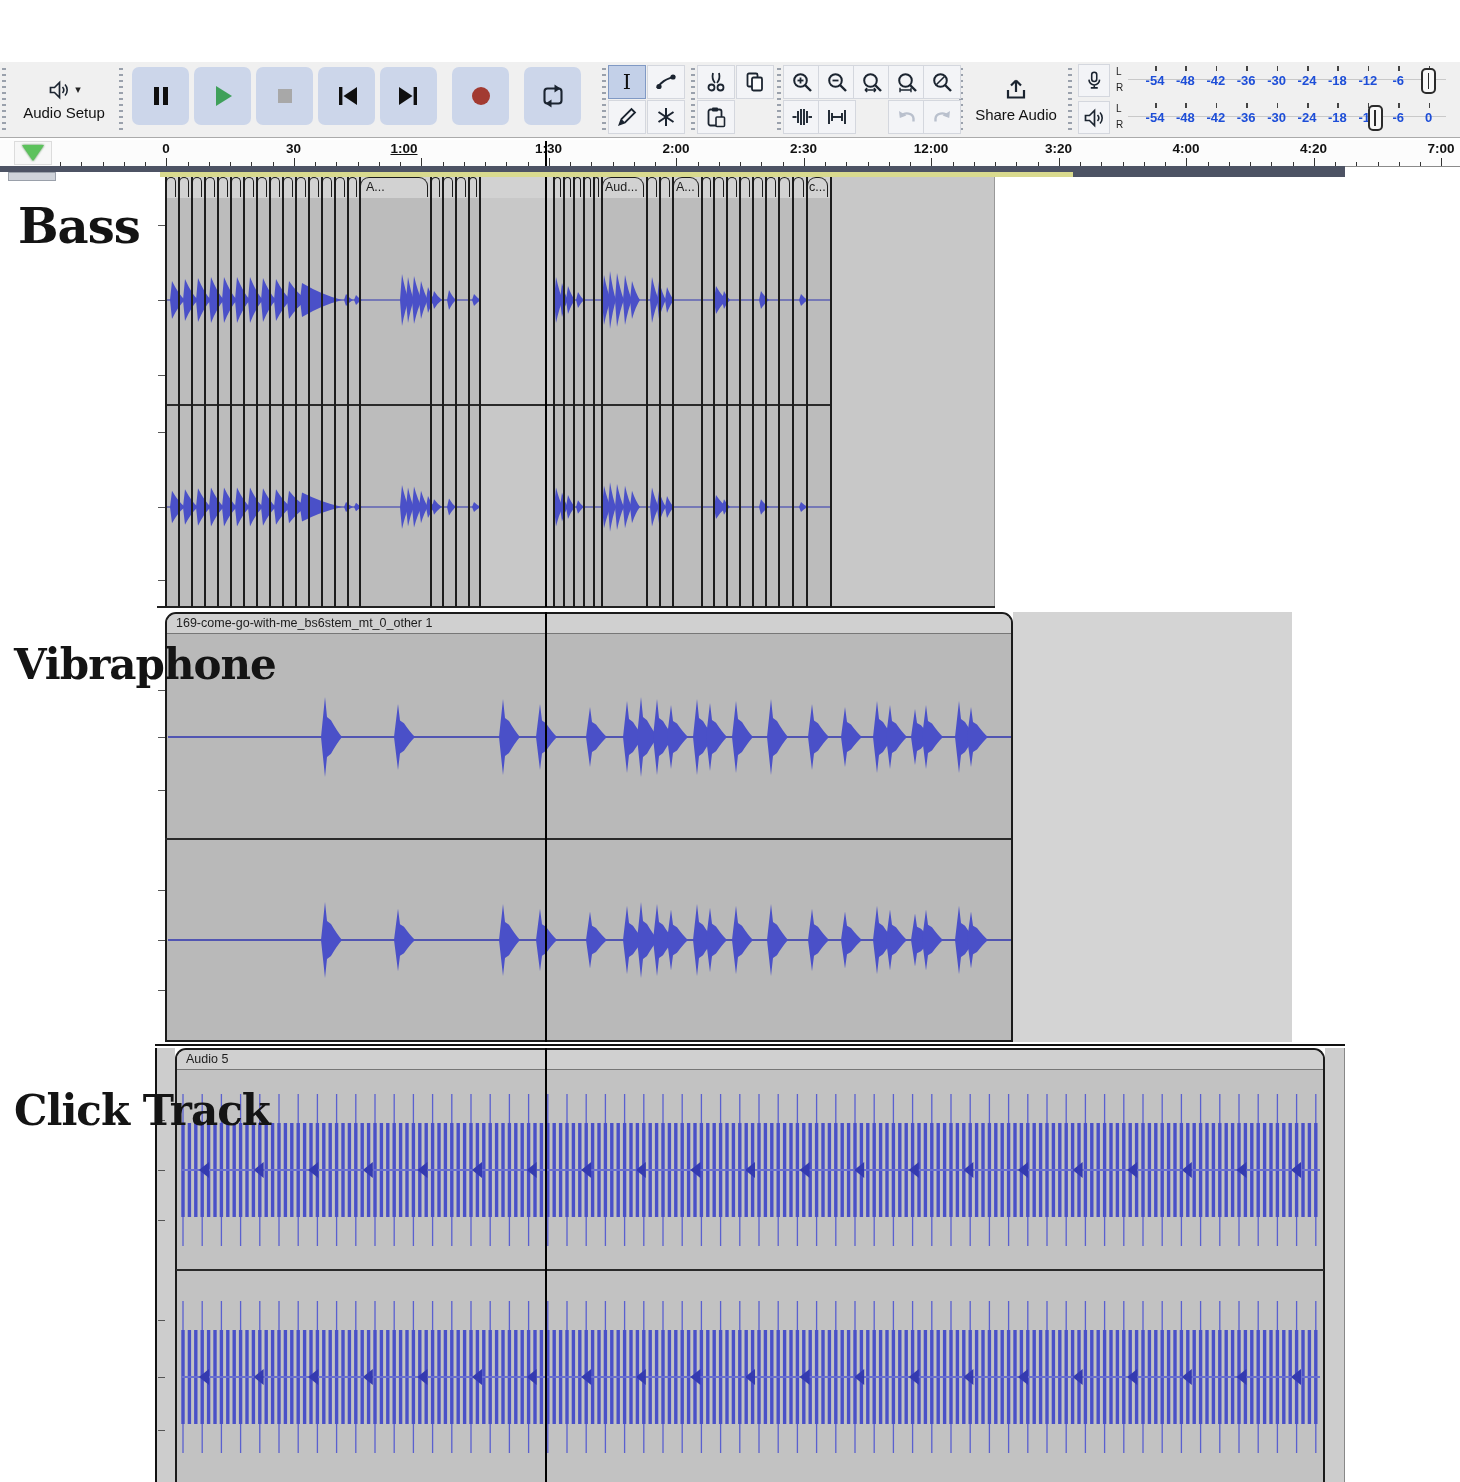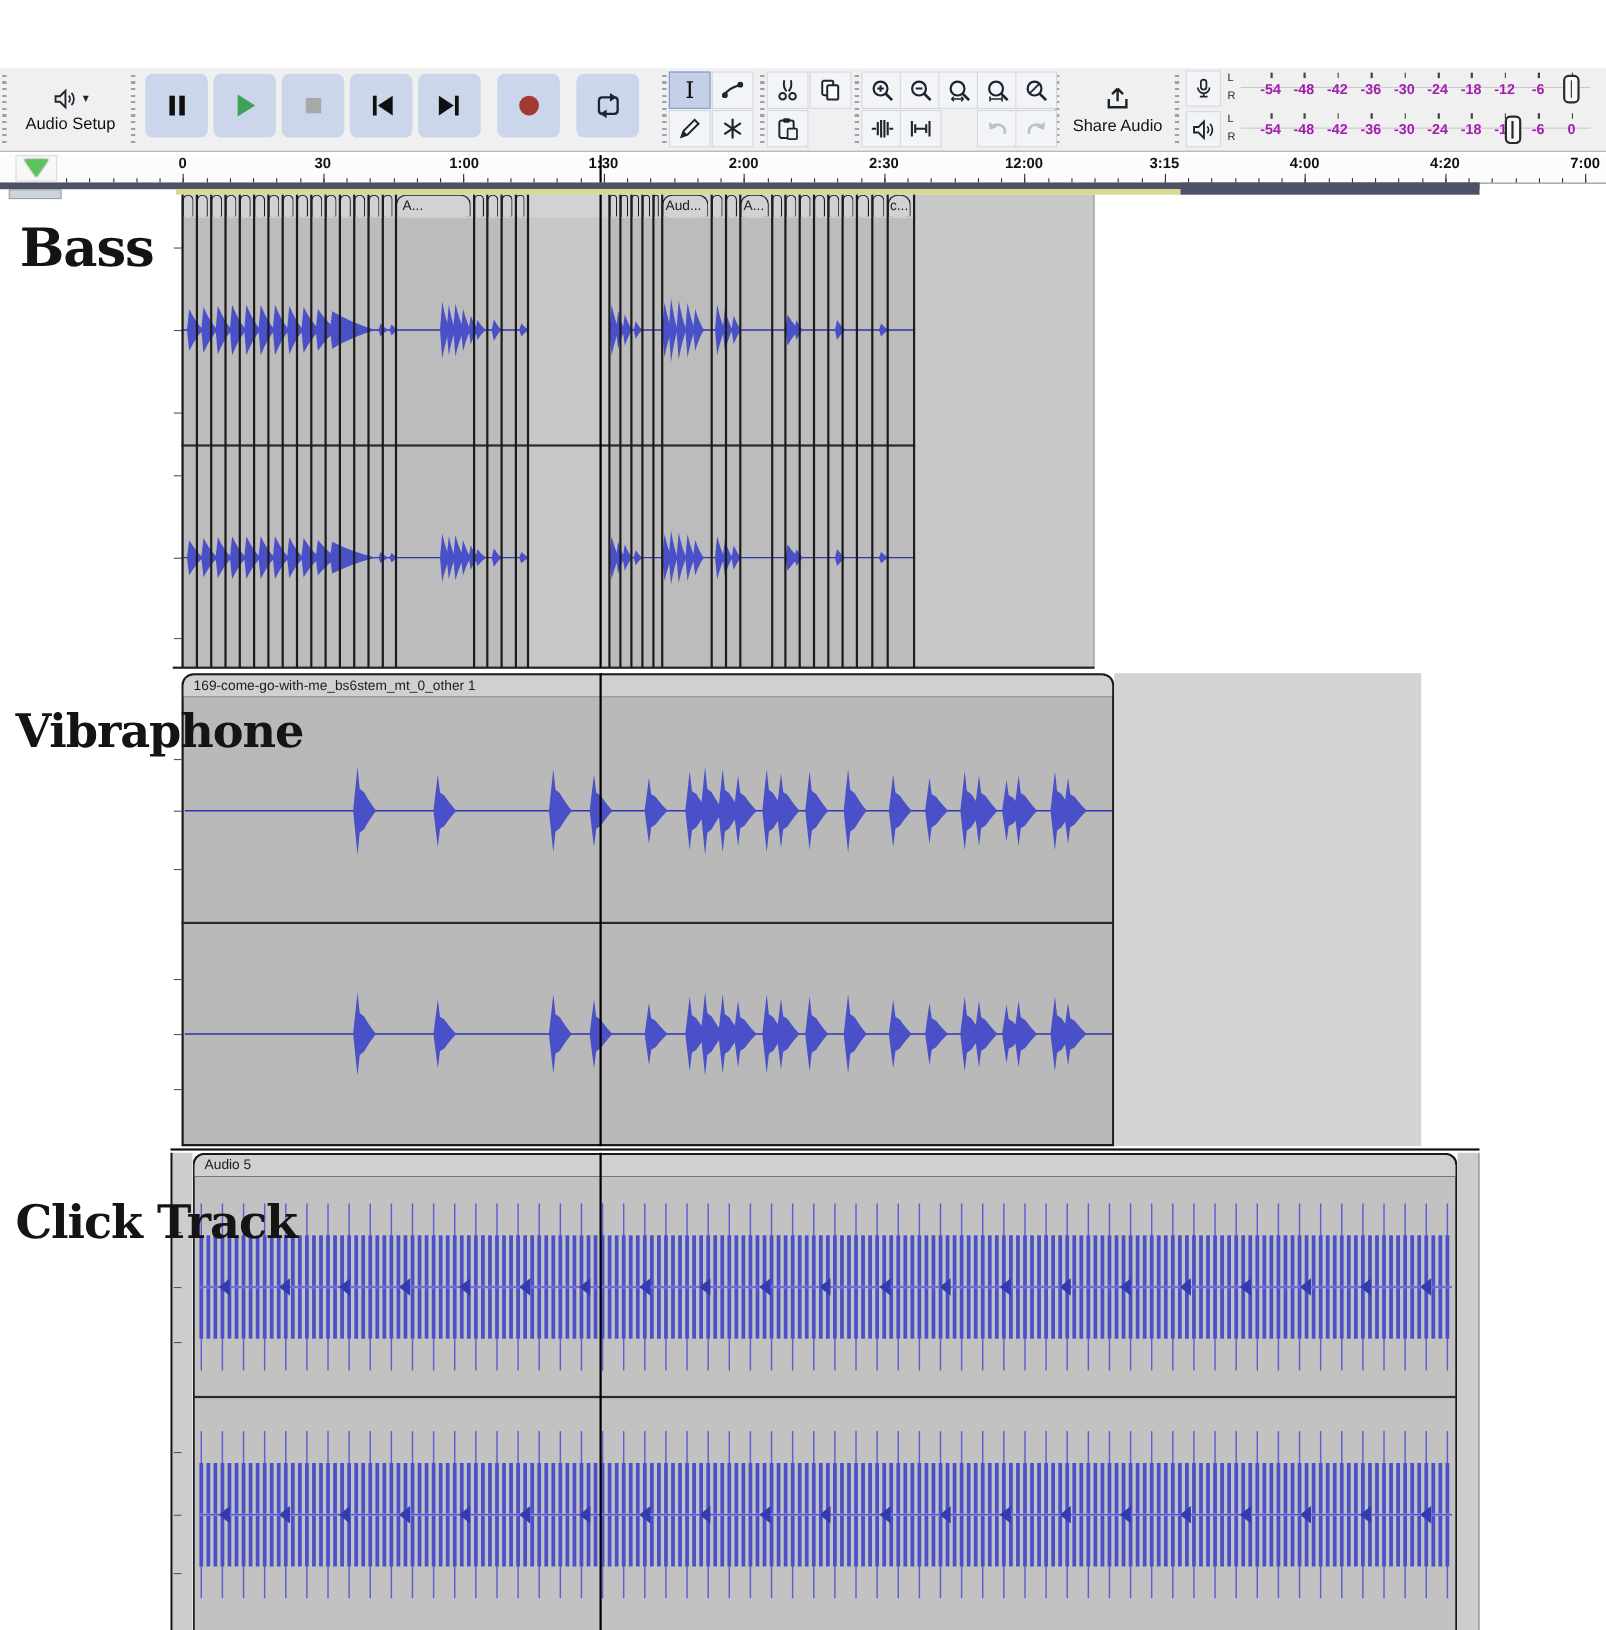--- a/index.html
+++ b/index.html
@@ -24,21 +24,21 @@
             display:flex;align-items:center;justify-content:center;}
   .toolcell.sel{background:#c3d0e8;border:1px solid #8099c4;}
   .asu{position:absolute;left:12px;top:4px;width:104px;height:66px;display:flex;flex-direction:column;
        align-items:center;justify-content:center;gap:2px;}
   .asu-label,.share-label{font-size:15px;color:#111;}
   .share{position:absolute;left:966px;top:4px;width:100px;height:66px;display:flex;flex-direction:column;
          align-items:center;justify-content:center;gap:2px;}
   .meter-btn{position:absolute;width:32px;height:33px;background:#f3f4f7;border:1px solid #d4d7de;
              display:flex;align-items:center;justify-content:center;}
   .lr{position:absolute;font-size:10px;color:#222;line-height:10px;}
-  .mnum{position:absolute;transform:translateX(-50%);font-size:13px;font-weight:600;color:#a21caf;}
+  .mnum{position:absolute;transform:translateX(-50%);font-size:13px;font-weight:600;color:#1d4ed8;}
   .mtick{position:absolute;width:1.5px;height:5px;background:#444;}
   .mhandle{position:absolute;width:15px;height:26px;background:#f8f8f8;border:2px solid #2b2b2b;border-radius:5px;}
   .mhandle:after{content:"";position:absolute;left:4.5px;top:3px;width:1.5px;height:16px;background:#2b2b2b;}
   
   .ruler{position:absolute;left:0;top:140px;width:1460px;height:27px;background:#fcfcfc;border-bottom:1px solid #8a8a8a;}
   .rlabel{position:absolute;top:1px;transform:translateX(-50%);font-size:13.5px;font-weight:700;color:#111;}
   .rtick{position:absolute;background:#333;width:1px;}
   .tlopts{position:absolute;left:14px;top:1px;width:38px;height:24px;background:#f7f7f7;border:1px solid #dcdcdc;
           display:flex;align-items:center;justify-content:center;}
   .greentri{width:0;height:0;border-left:11px solid transparent;border-right:11px solid transparent;
@@ -431,31 +431,31 @@
       <div class="rtick" style="left: 1356.25px; top: 22px; height: 4px;"></div>
       <div class="rtick" style="left: 1377.5px; top: 22px; height: 4px;"></div>
       <div class="rtick" style="left: 1398.75px; top: 22px; height: 4px;"></div>
       <div class="rtick" style="left: 1420px; top: 22px; height: 4px;"></div>
       <div class="rtick" style="left: 1441.25px; top: 22px; height: 4px;"></div>
       <div class="rtick" style="left: 166px; top: 18px; height: 8px;"></div>
       <div class="rlabel" style="left: 166px;">0</div>
       <div class="rtick" style="left: 293.5px; top: 18px; height: 8px;"></div>
       <div class="rlabel" style="left: 293.5px;">30</div>
       <div class="rtick" style="left: 421px; top: 18px; height: 8px;"></div>
-      <div class="rlabel" style="left: 422px;">1:00</div>
+      <div class="rlabel" style="left: 404px; text-decoration: underline;">1:00</div>
       <div class="rtick" style="left: 548.5px; top: 18px; height: 8px;"></div>
       <div class="rlabel" style="left: 548.5px;">1:30</div>
       <div class="rtick" style="left: 676px; top: 18px; height: 8px;"></div>
       <div class="rlabel" style="left: 676px;">2:00</div>
       <div class="rtick" style="left: 803.5px; top: 18px; height: 8px;"></div>
       <div class="rlabel" style="left: 803.5px;">2:30</div>
       <div class="rtick" style="left: 931px; top: 18px; height: 8px;"></div>
       <div class="rlabel" style="left: 931px;">12:00</div>
       <div class="rtick" style="left: 1058.5px; top: 18px; height: 8px;"></div>
-      <div class="rlabel" style="left: 1058.5px;">3:15</div>
+      <div class="rlabel" style="left: 1058.5px;">3:20</div>
       <div class="rtick" style="left: 1186px; top: 18px; height: 8px;"></div>
       <div class="rlabel" style="left: 1186px;">4:00</div>
       <div class="rtick" style="left: 1313.5px; top: 18px; height: 8px;"></div>
       <div class="rlabel" style="left: 1313.5px;">4:20</div>
       <div class="rtick" style="left: 1441px; top: 18px; height: 8px;"></div>
       <div class="rlabel" style="left: 1441px;">7:00</div>
       <div class="abs" style="left: 545px; top: 1px; width: 1.5px; height: 25px; background: rgb(0, 0, 0);"></div>
     </div>
 
   <div id="tracks">

